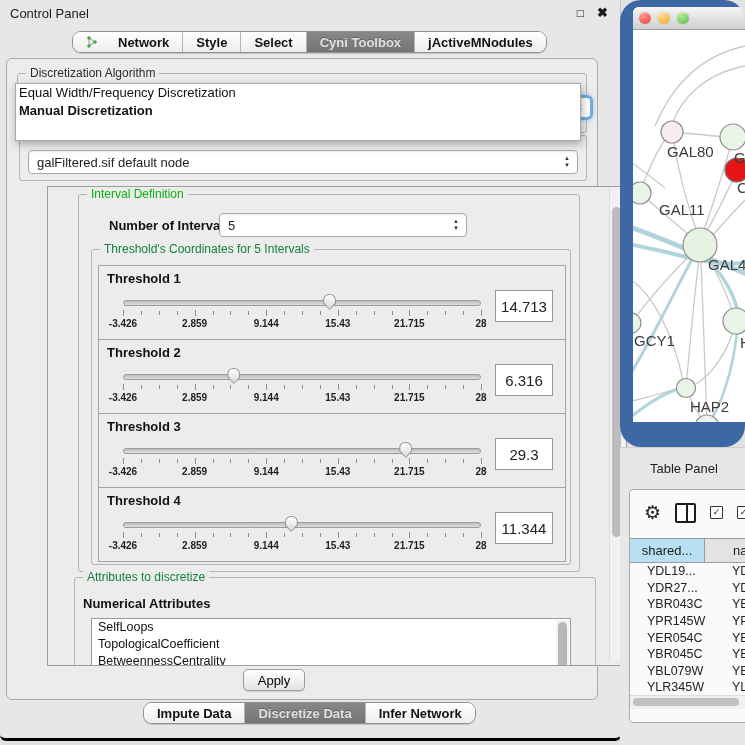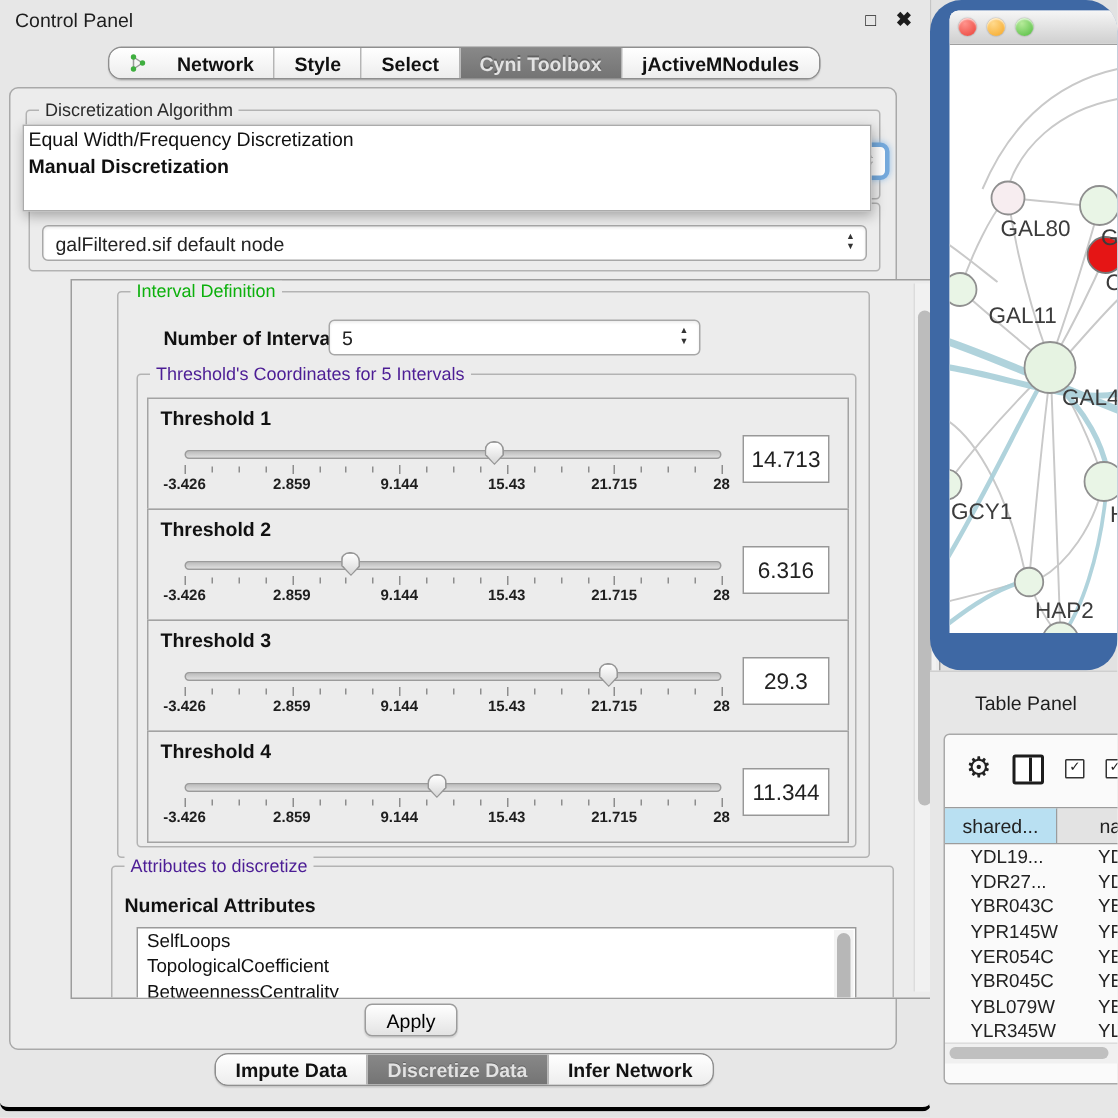--- a/index.html
+++ b/index.html
@@ -26,21 +26,21 @@
   .seg.sel{background:linear-gradient(#888888,#747474);color:#e2e2e2;text-shadow:0 -1px rgba(0,0,0,.25);}
   .net-ico{width:12px;height:12px;display:inline-block;}
 
   .cp-content{position:absolute;left:6px;top:58px;width:590px;height:640px;background:#ececec;
               border:1px solid #a9a9a9;border-radius:6px;}
 
   
   .group{position:absolute;border:1px solid #b3b3b3;border-radius:3px;}
   .group-label{position:absolute;top:-8px;left:8px;background:#ececec;padding:0 4px;font-size:12px;color:#2b2b2b;white-space:nowrap;}
   .lbl-green{color:#0cb00c;}
-  .lbl-blue{color:#4c1d95;}
+  .lbl-blue{color:#15803d;}
 
   
   .combo{position:absolute;background:#fff;border:1px solid #a8a8a8;border-radius:4px;height:22px;
          display:flex;align-items:center;font-size:13px;padding-left:8px;box-shadow:inset 0 1px 2px rgba(0,0,0,.08);}
   .stepper{position:absolute;right:7px;top:50%;transform:translateY(-50%);display:flex;flex-direction:column;
            align-items:center;font-size:6px;line-height:1.15;color:#333;}
   .ghost-combo{position:absolute;background:#fdfdfd;border:3px solid #74a9dc;border-radius:6px;
                box-shadow:0 0 4px #9cc3e8;}
 
   

